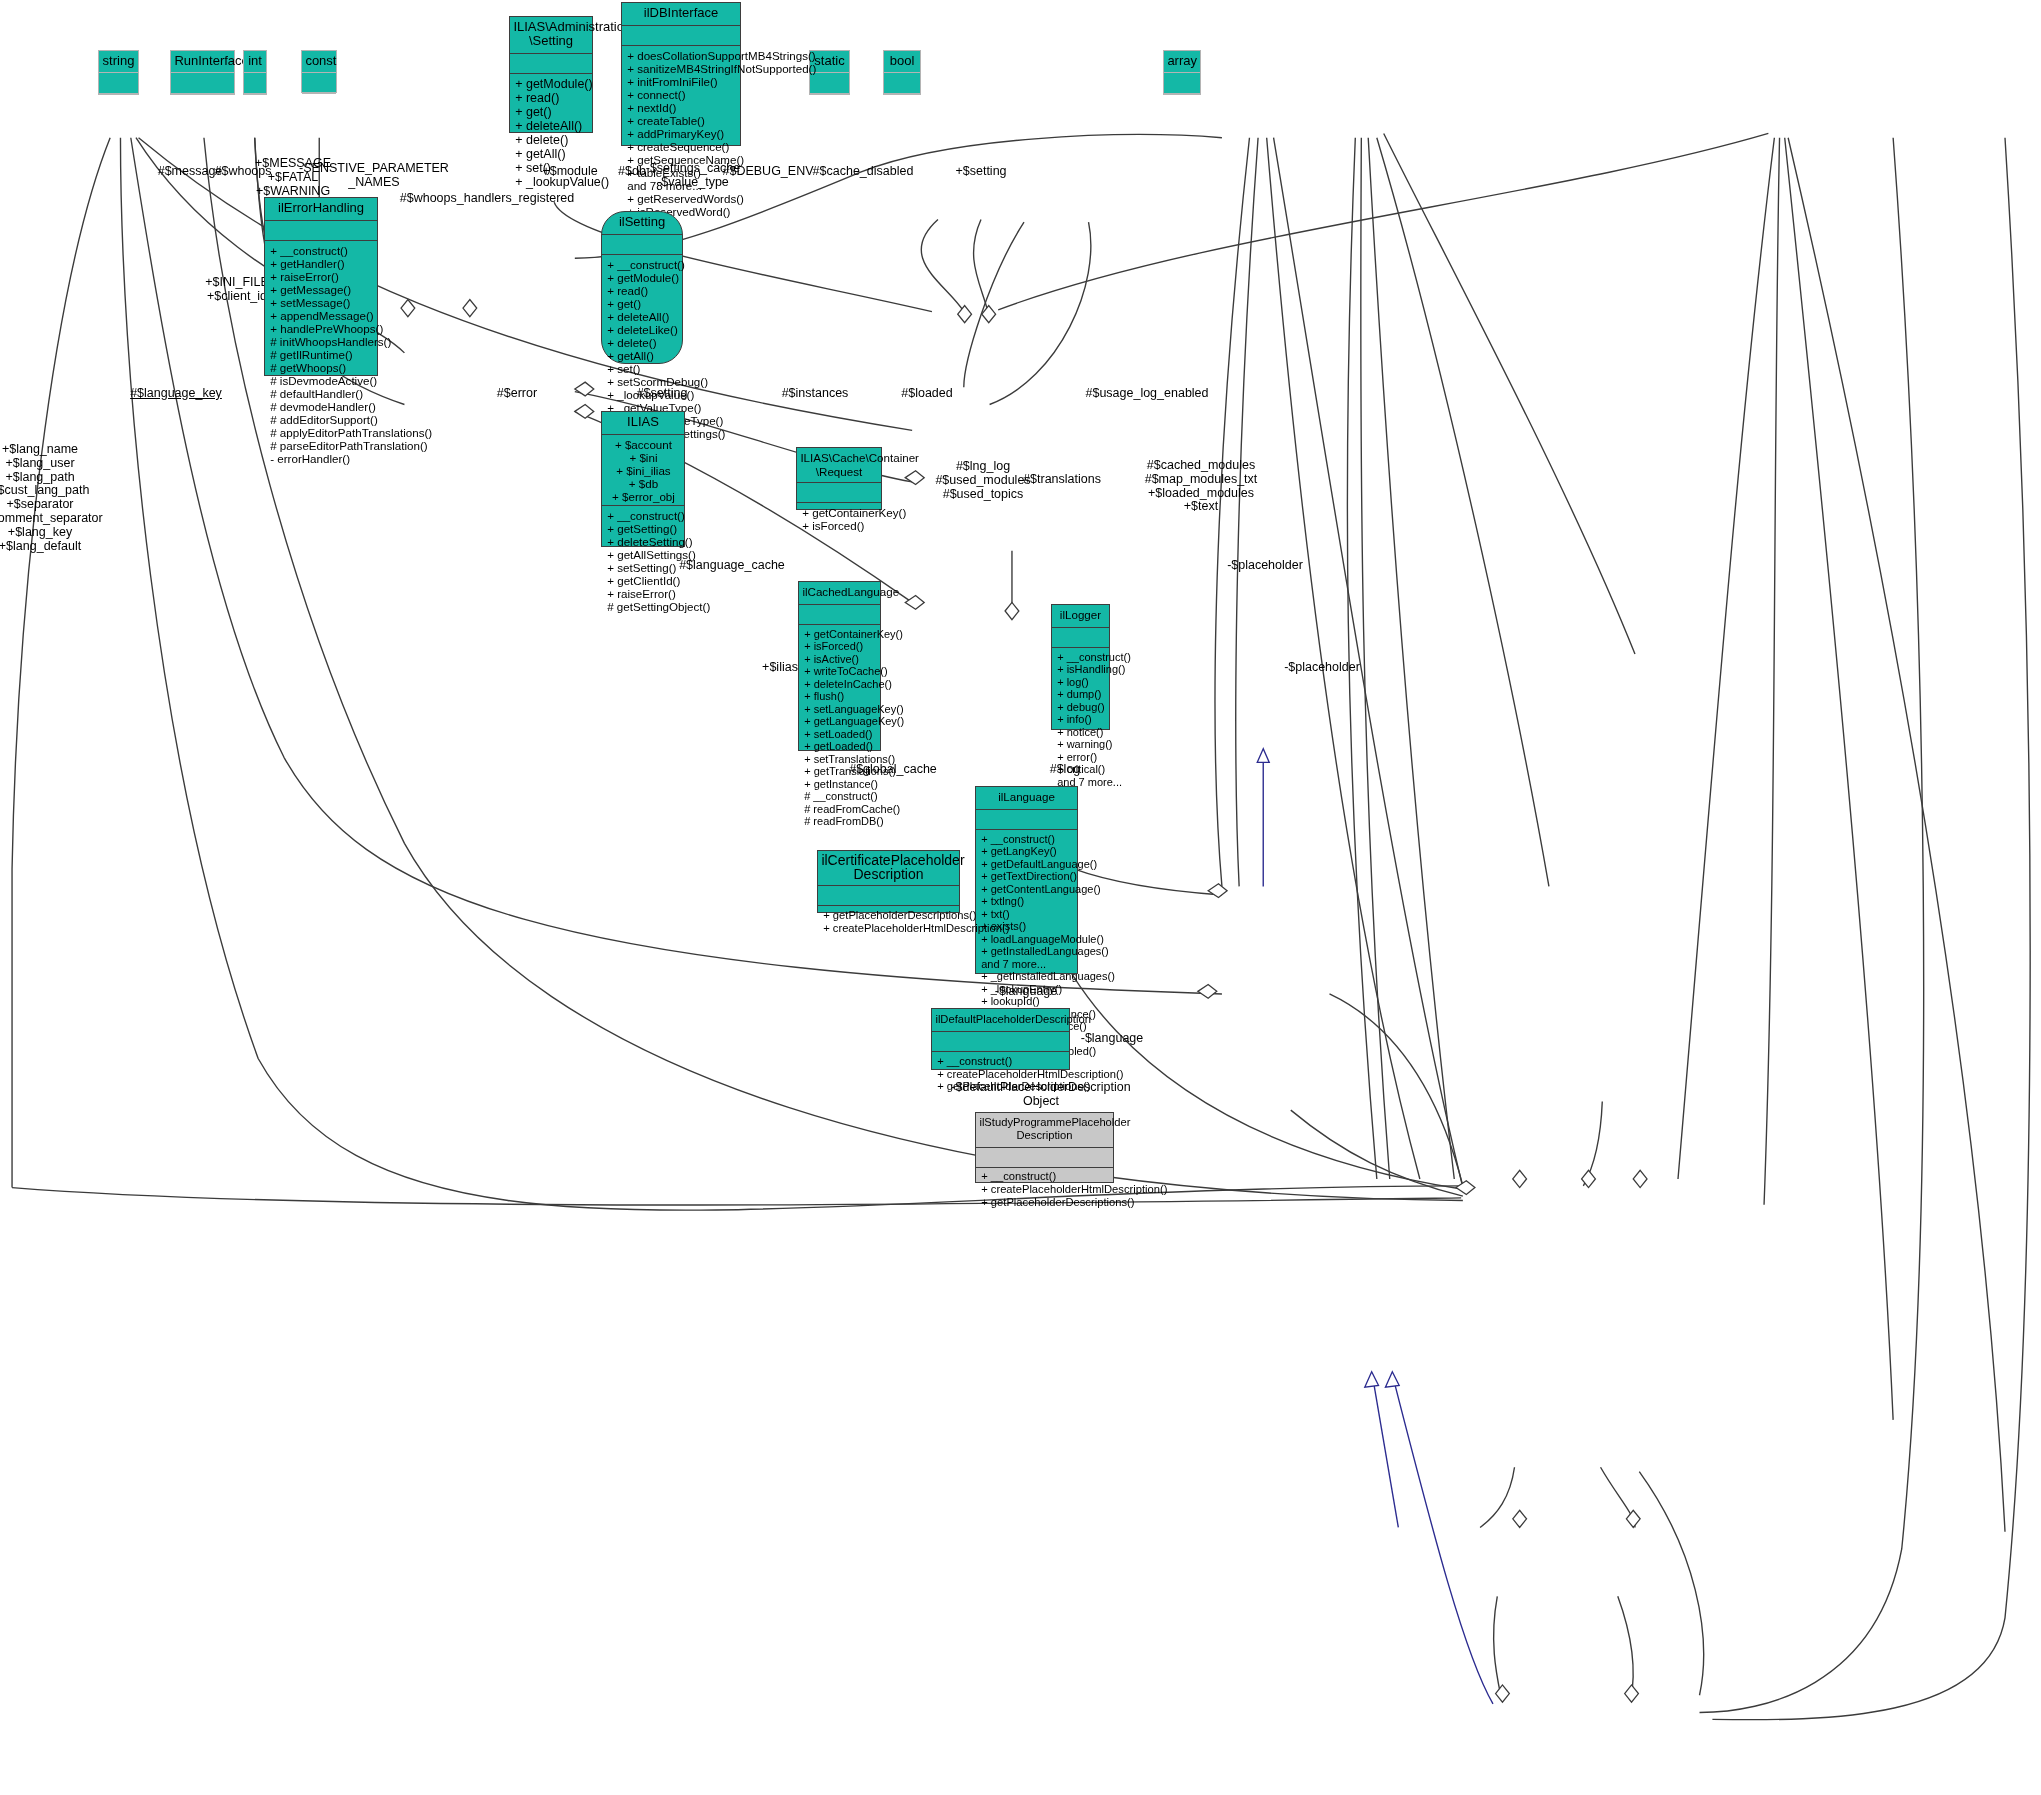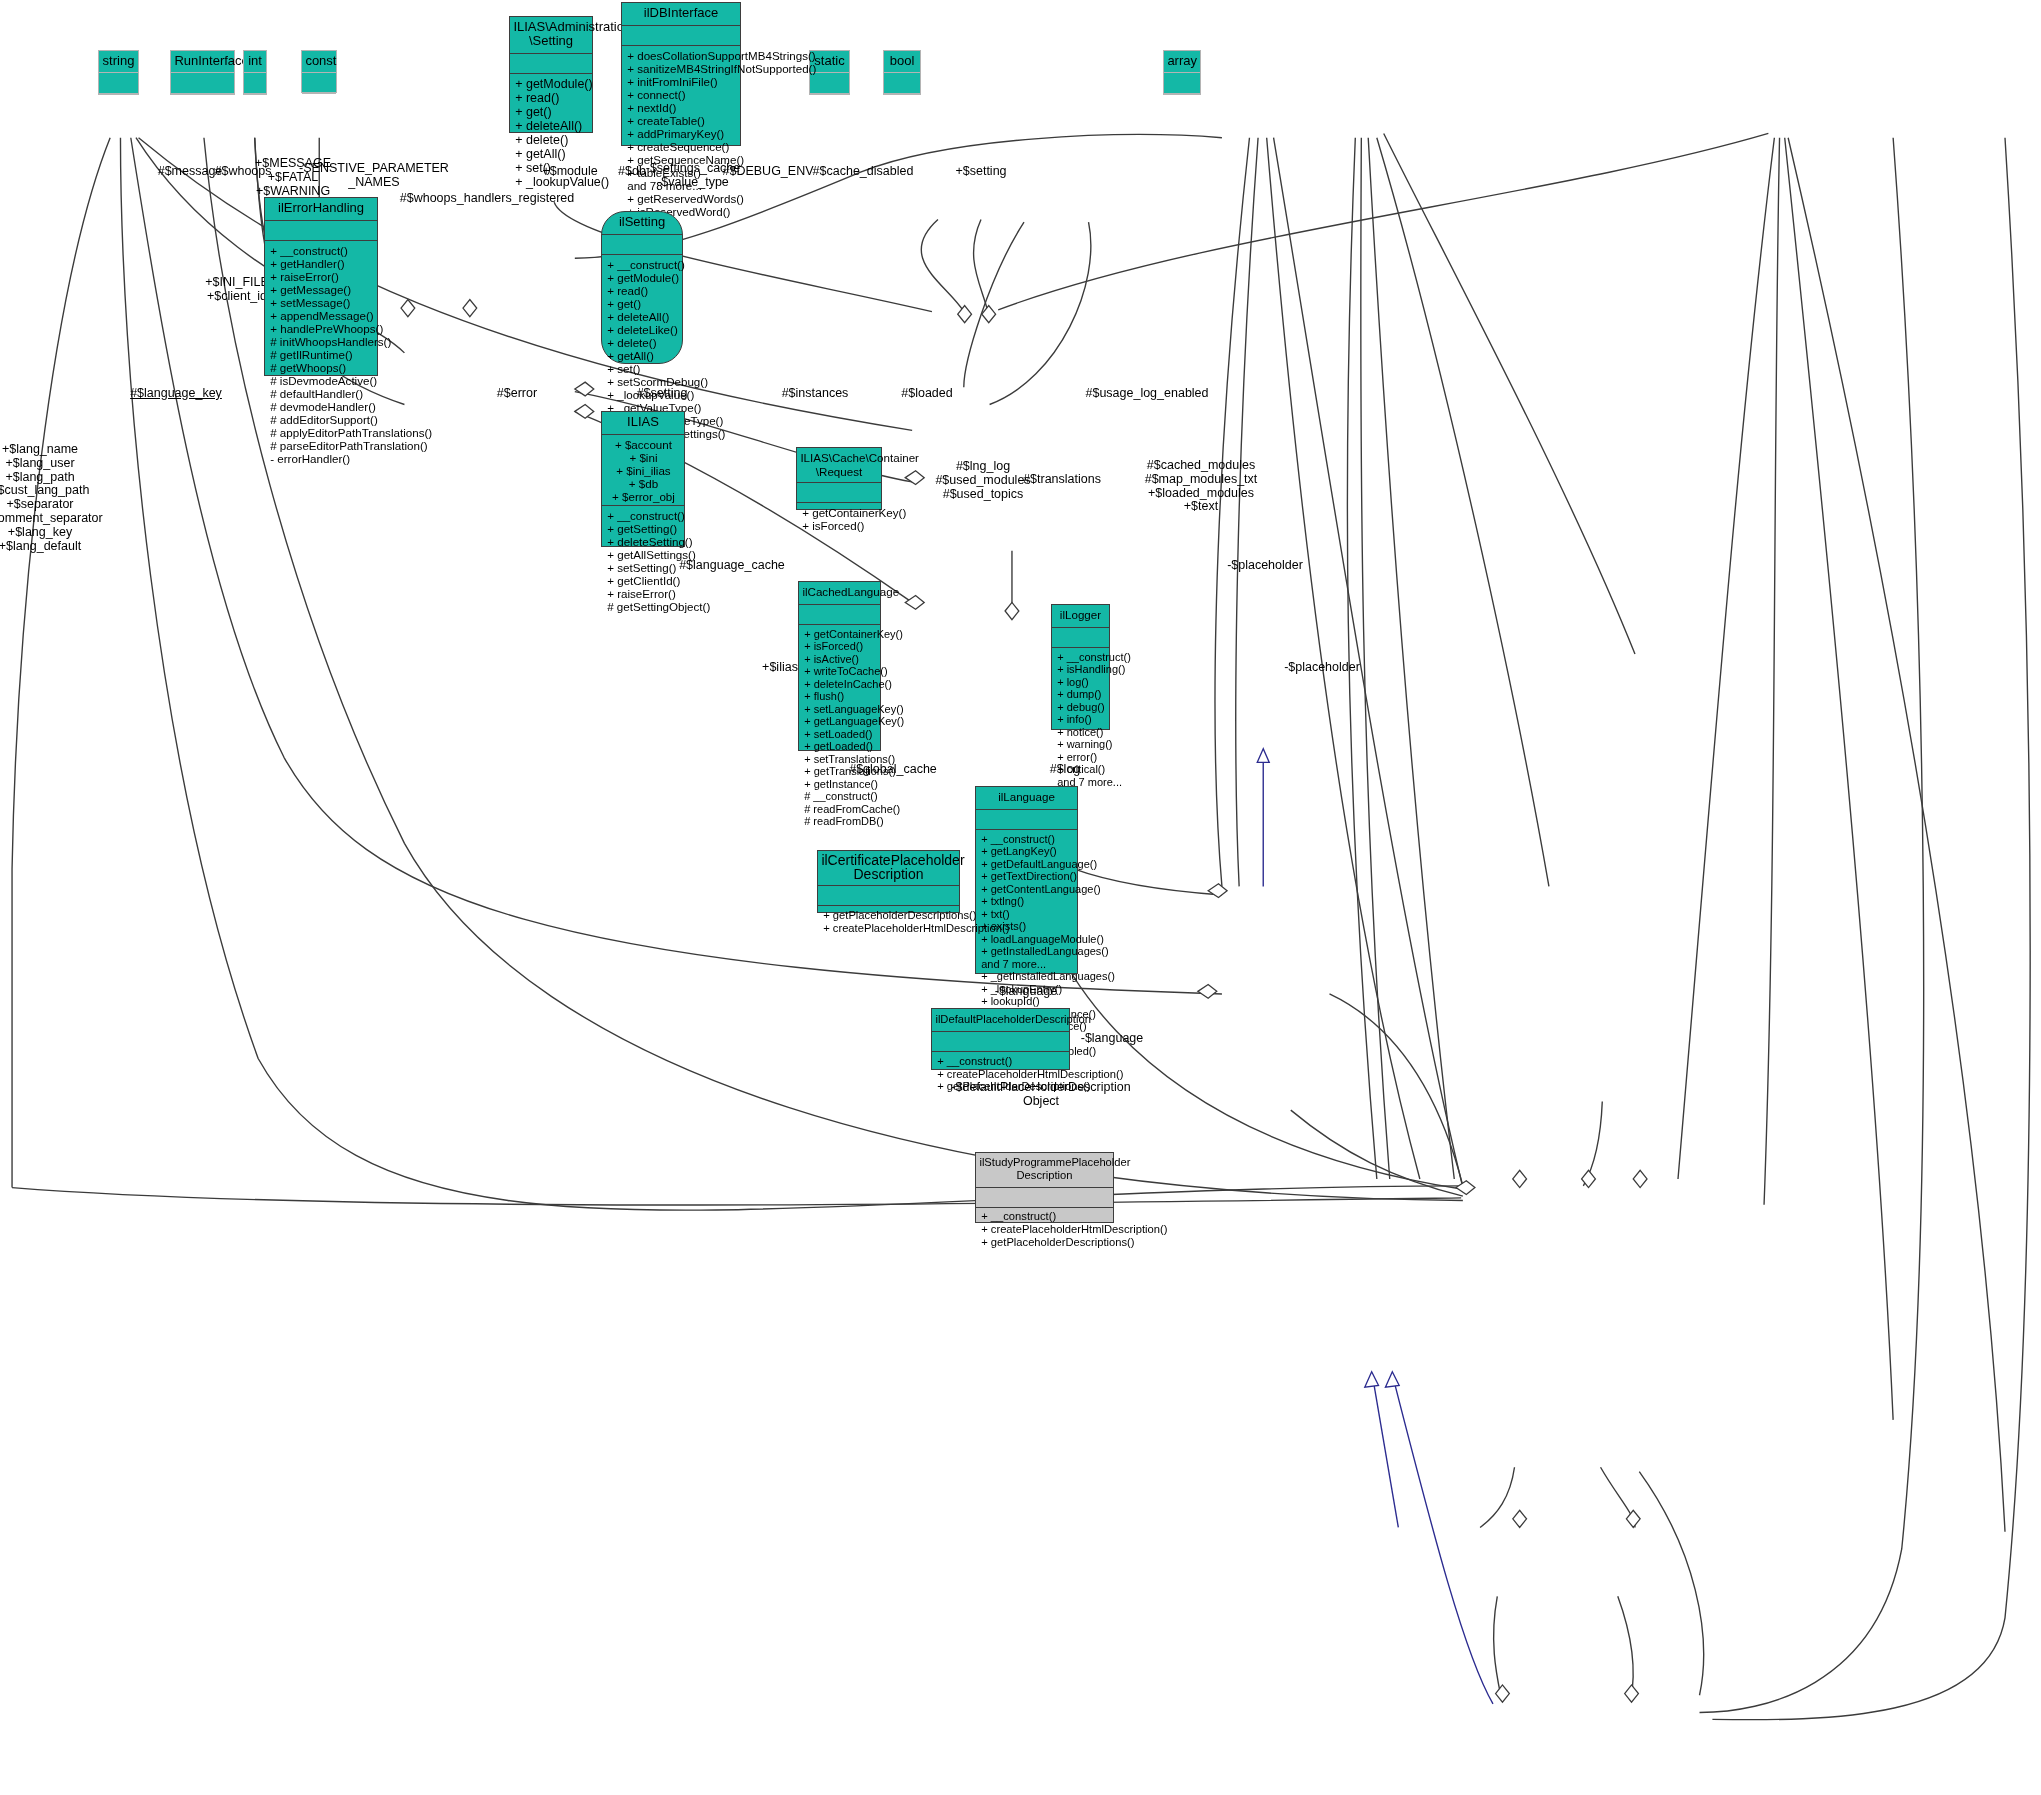--- a/index.html
+++ b/index.html
@@ -444,21 +444,21 @@
   <div class="node" style="left:931px; top:1008px; width:139px; height:62px;">
     <div class="title" style="font-size:11.2px;">ilDefaultPlaceholderDescription</div>
     <div class="attrs"></div>
     <div class="ops" style="font-size:11.2px; line-height:12.7px;">
       <div class="row">+ __construct()</div>
       <div class="row">+ createPlaceholderHtmlDescription()</div>
       <div class="row">+ getPlaceholderDescriptions()</div>
     </div>
   </div>
 
-  <div class="node highlight" style="left:975px; top:1152px; width:139px; height:71px;">
+  <div class="node highlight" style="left:975px; top:1112px; width:139px; height:71px;">
     <div class="title title2" style="font-size:11.2px; line-height:13px;">ilStudyProgrammePlaceholder
 Description</div>
     <div class="attrs"></div>
     <div class="ops" style="font-size:11.2px; line-height:12.7px;">
       <div class="row">+ __construct()</div>
       <div class="row">+ createPlaceholderHtmlDescription()</div>
       <div class="row">+ getPlaceholderDescriptions()</div>
     </div>
   </div>
 

